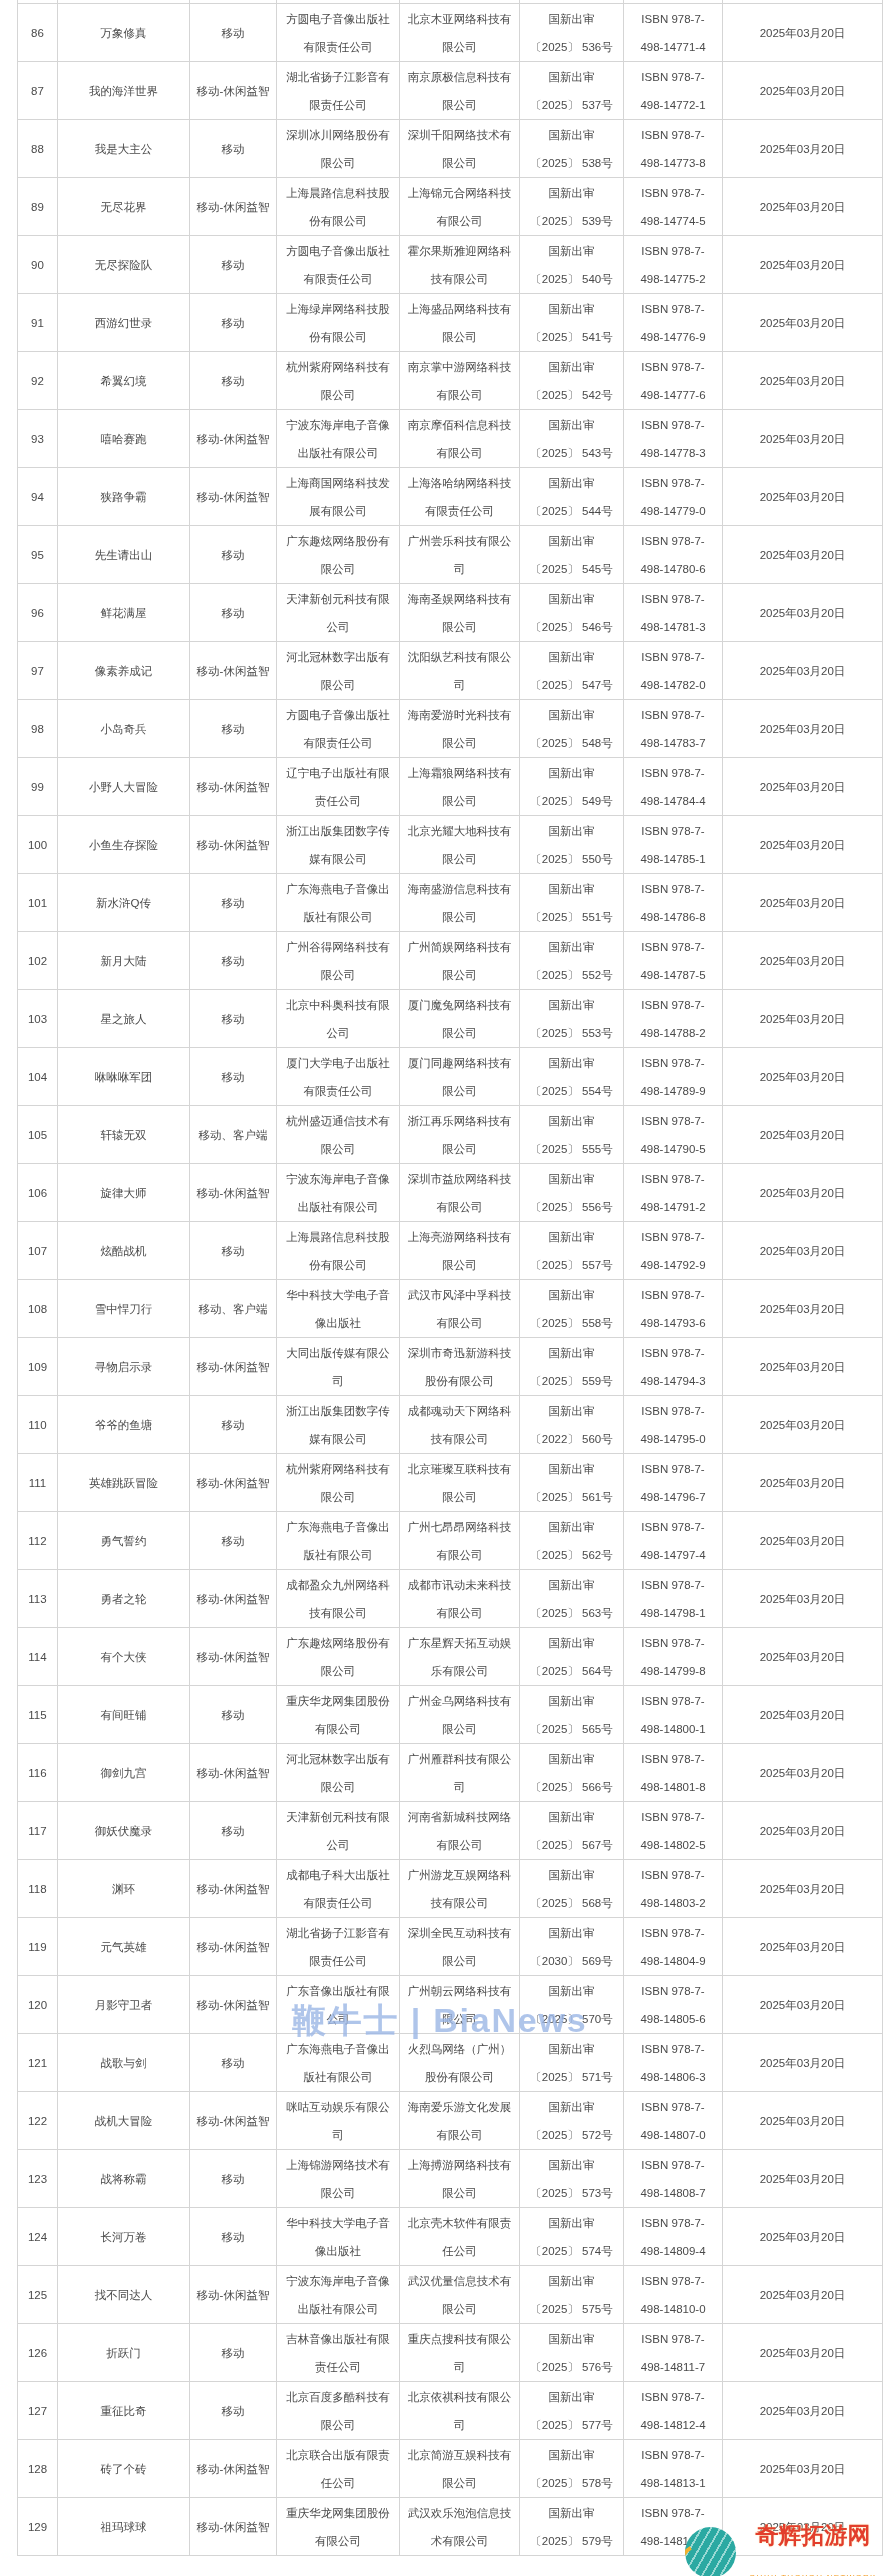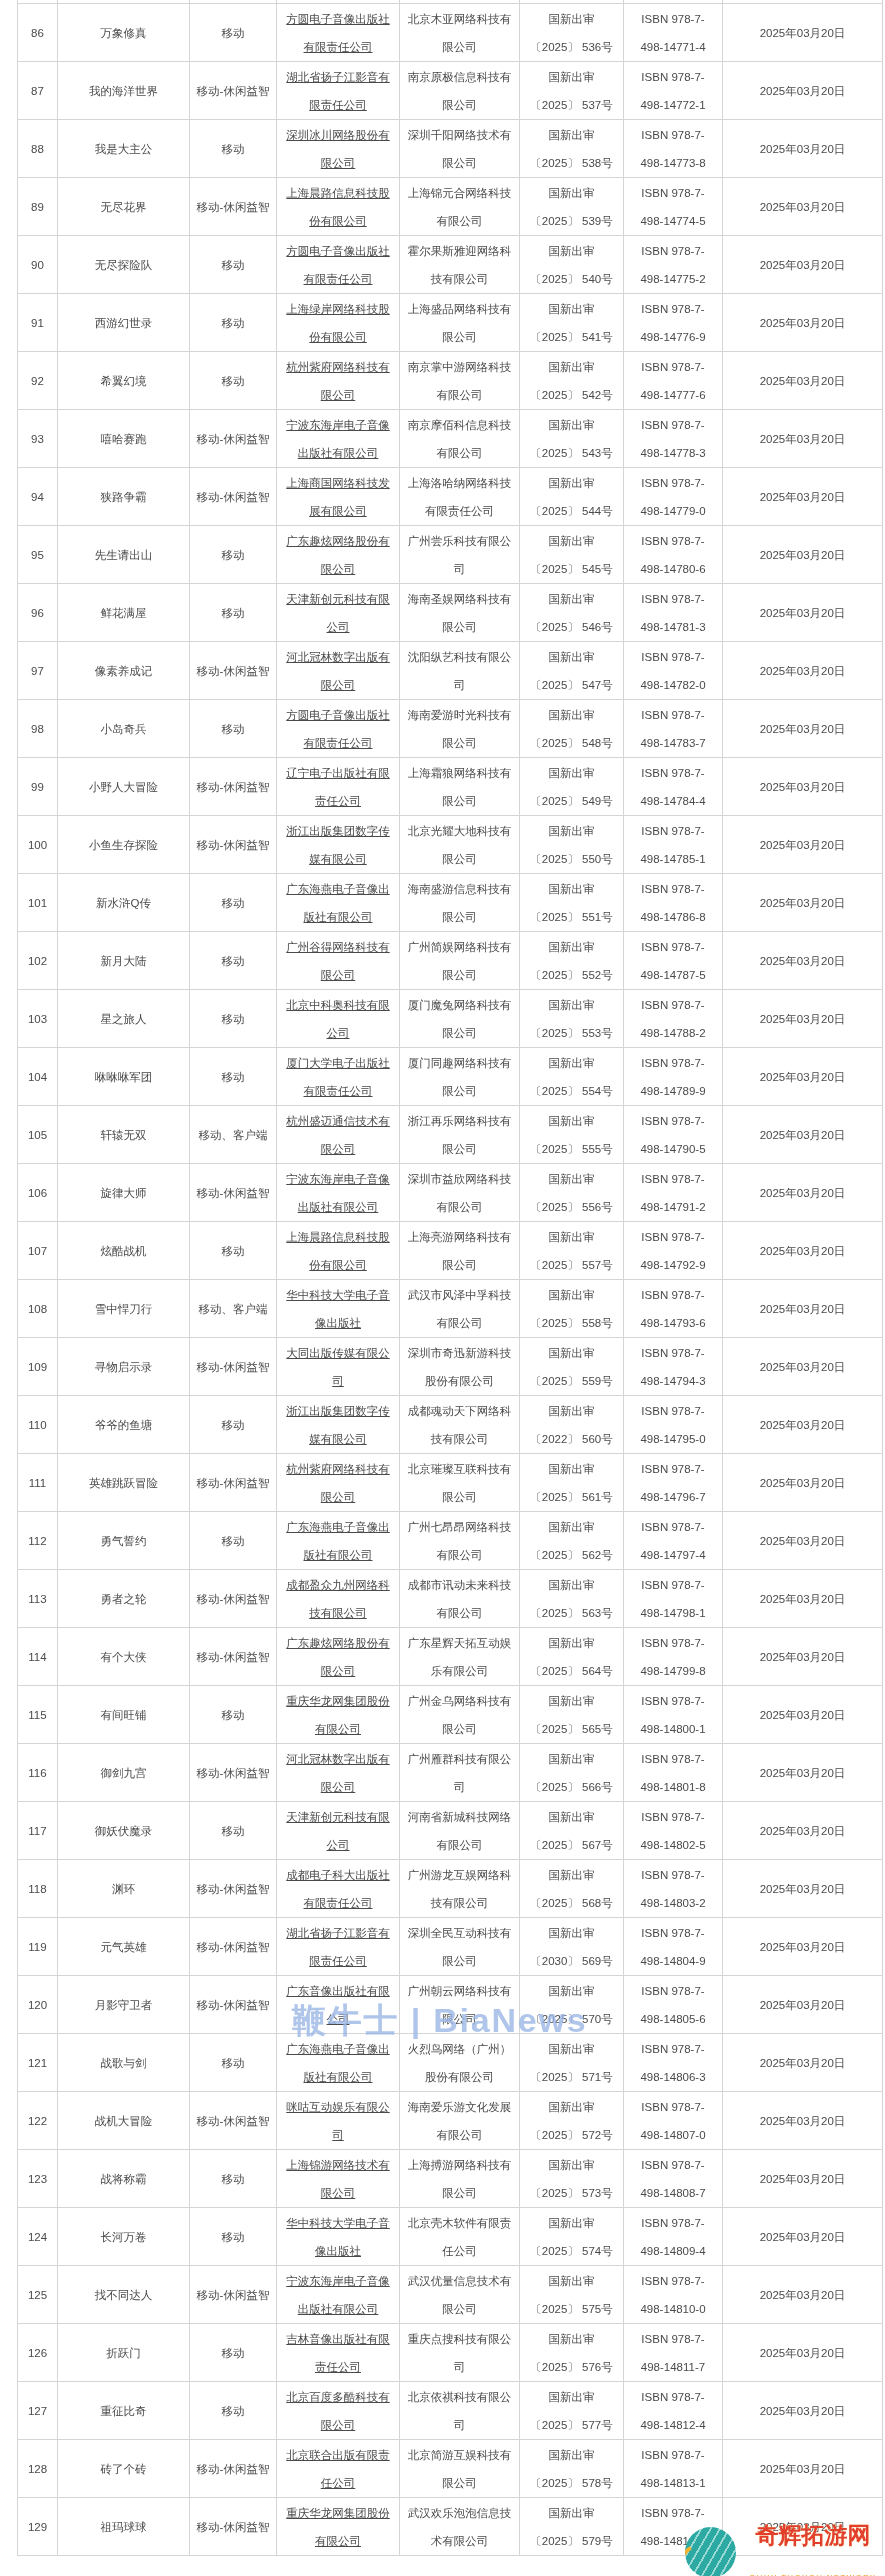--- a/index.html
+++ b/index.html
@@ -8,21 +8,21 @@
   table.approval{border-collapse:collapse;table-layout:fixed;position:absolute;left:17px;top:-0.9px;}
   table.approval td{border:0.9px solid #d5d5d5;text-align:center;vertical-align:middle;
         font-size:11.5px;line-height:28px;padding:0;color:#4a4a4a;word-break:break-all;
         box-sizing:border-box;overflow:hidden;}
   tr.data-row{height:58px;}
   tr.spacer-row{height:4.4px;}
   tr.spacer-row td{border-top:none;}
   .col-no{color:#5f5f5f;}
   .col-name{white-space:nowrap;}
   .col-platform{white-space:nowrap;font-size:11px;}
-  .col-publisher{padding:0 4px !important;text-decoration:underline;}
+  .col-publisher{padding:0 4px !important;}
   .col-operator{padding:0 3.5px !important;}
   .col-date{white-space:nowrap;}
   .watermark{position:absolute;left:292px;top:1998px;font-size:34px;font-weight:bold;
         color:#9cb7e6;opacity:0.8;white-space:nowrap;letter-spacing:1.8px;z-index:5;}
   .site-logo{position:absolute;right:1.8px;bottom:-7px;display:flex;align-items:center;gap:5.3px;z-index:6;}
   .logo-circle{width:51px;height:51px;border-radius:50%;overflow:hidden;position:relative;flex:0 0 auto;
         background:repeating-linear-gradient(120deg,#2ba9a2 0 6.2px,#9ad9d4 6.2px 8px);}
   .logo-circle::after{content:"";position:absolute;left:-7px;bottom:-12.4px;width:39px;height:39px;
         border-radius:50%;border:4.4px solid transparent;
         border-bottom-color:#f2b12e;border-left-color:#f2b12e;transform:rotate(15deg);}

